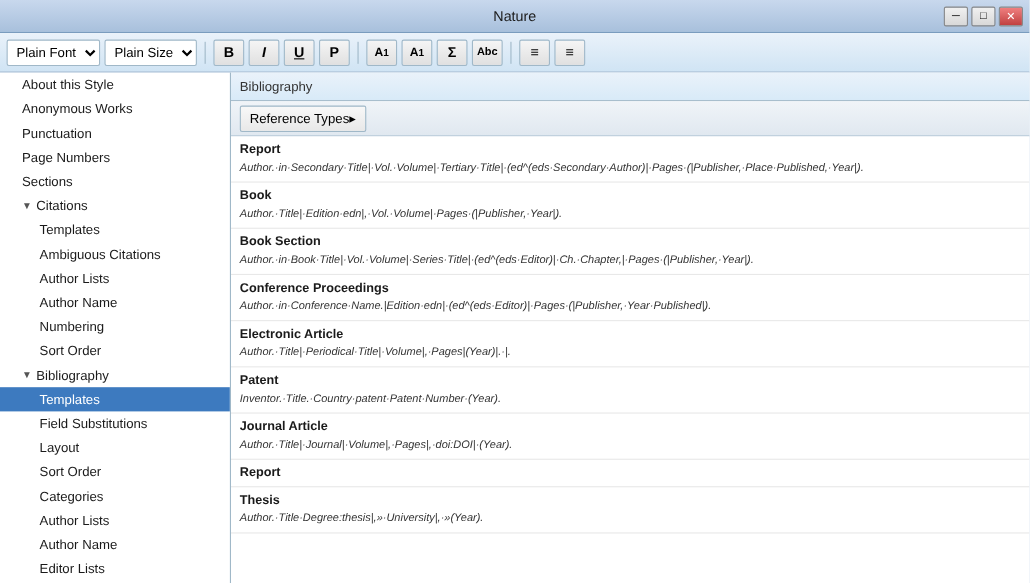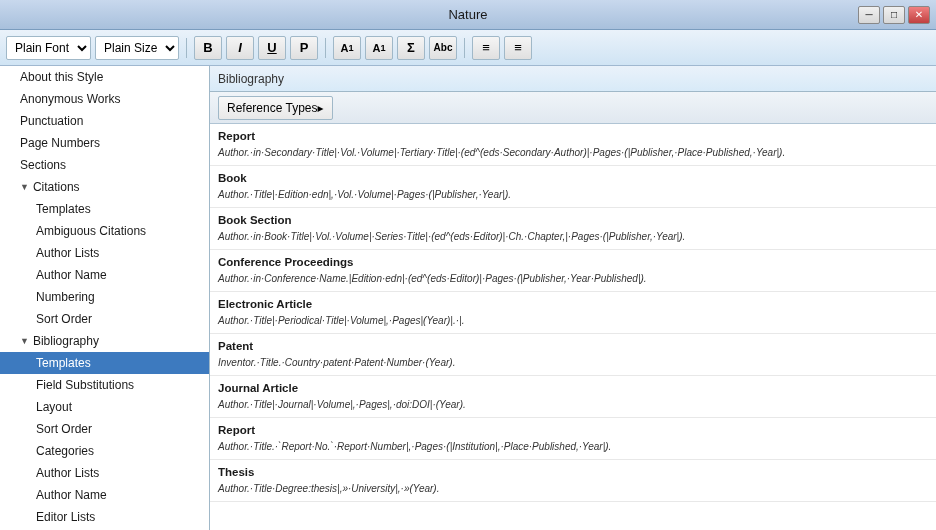--- a/index.html
+++ b/index.html
@@ -268,17 +268,17 @@
 
     <div class="reference-list">
 
     <div class="ref-entry"><span class="ref-entry-title">Report</span><br><span class="ref-entry-body">Author.·in·Secondary·Title|·Vol.·Volume|·Tertiary·Title|·(ed^(eds·Secondary·Author)|·Pages·(|Publisher,·Place·Published,·Year|).</span></div>
         <div class="ref-entry"><span class="ref-entry-title">Book</span><br><span class="ref-entry-body">Author.·Title|·Edition·edn|,·Vol.·Volume|·Pages·(|Publisher,·Year|).</span></div>
         <div class="ref-entry"><span class="ref-entry-title">Book Section</span><br><span class="ref-entry-body">Author.·in·Book·Title|·Vol.·Volume|·Series·Title|·(ed^(eds·Editor)|·Ch.·Chapter,|·Pages·(|Publisher,·Year|).</span></div>
         <div class="ref-entry"><span class="ref-entry-title">Conference Proceedings</span><br><span class="ref-entry-body">Author.·in·Conference·Name.|Edition·edn|·(ed^(eds·Editor)|·Pages·(|Publisher,·Year·Published|).</span></div>
         <div class="ref-entry"><span class="ref-entry-title">Electronic Article</span><br><span class="ref-entry-body">Author.·Title|·Periodical·Title|·Volume|,·Pages|(Year)|.·<url>|.</url></span></div>
         <div class="ref-entry"><span class="ref-entry-title">Patent</span><br><span class="ref-entry-body">Inventor.·Title.·Country·patent·Patent·Number·(Year).</span></div>
         <div class="ref-entry"><span class="ref-entry-title">Journal Article</span><br><span class="ref-entry-body">Author.·Title|·Journal|·Volume|,·Pages|,·doi:DOI|·(Year).</span></div>
-        <div class="ref-entry"><span class="ref-entry-title">Report</span><br><span class="ref-entry-body">Author.·Title.·`Report·No.`·Report·Number|,·Pages·(|Institution|,·Place·Published,·Year|).</span></div>
+        <div class="ref-entry"><span class="ref-entry-title">Report</span><br></div>
         <div class="ref-entry"><span class="ref-entry-title">Thesis</span><br><span class="ref-entry-body">Author.·Title·Degree:thesis|,»·University|,·»(Year).</span></div>
       </div>
   </div>
 </div>
 
 </body></html>

